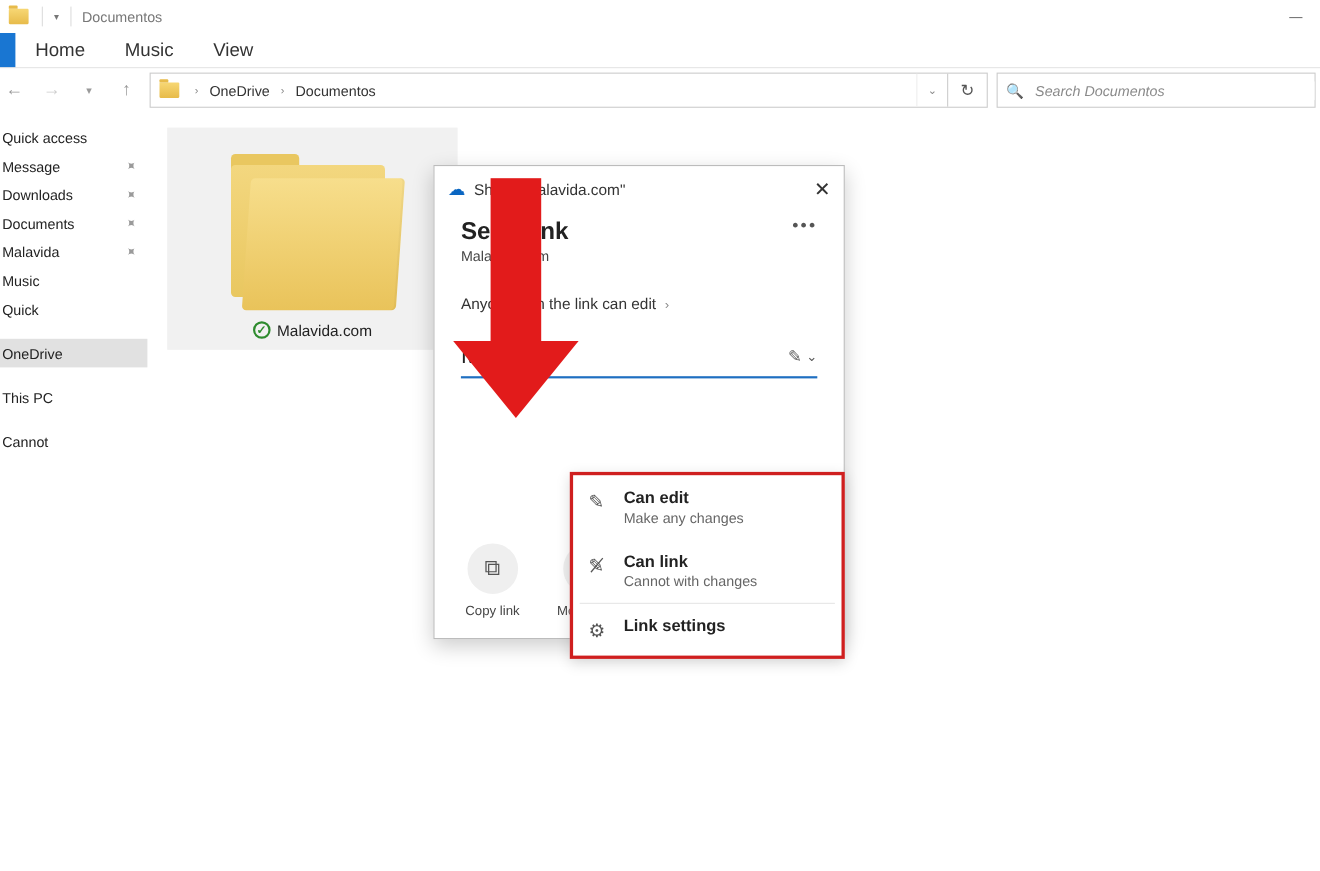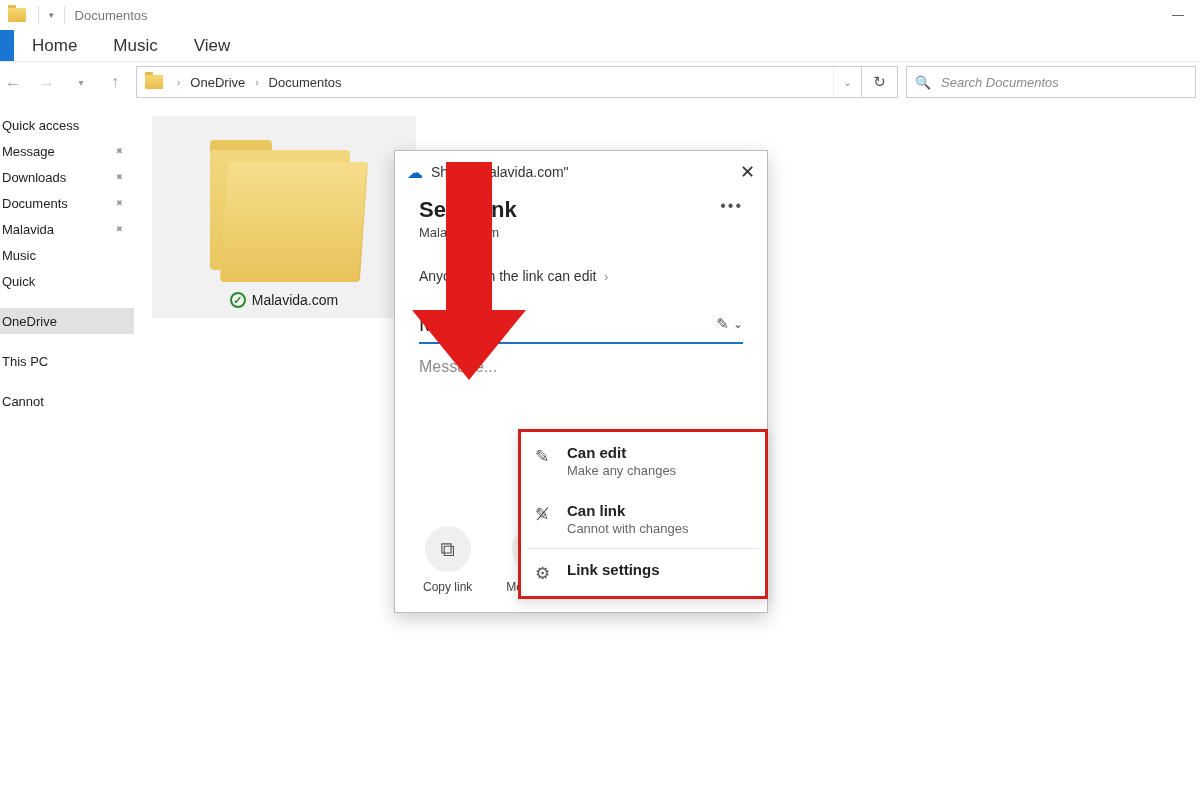--- a/index.html
+++ b/index.html
@@ -202,21 +202,20 @@
         </div>
         <div class="linkperm">
           <span>Anyone with the link can edit</span>
           <span class="chev2">›</span>
         </div>
         <div class="name-row">
           <span class="val">Malavida</span>
           <span class="pencil">✎</span>
           <span class="dd">⌄</span>
         </div>
-        <div class="msg">Message...</div>
 
         <div class="bottom-actions">
           <div class="action">
             <div class="circle">⧉</div>
             <span>Copy link</span>
           </div>
           <div class="action">
             <div class="circle">•••</div>
             <span>More apps</span>
           </div>

